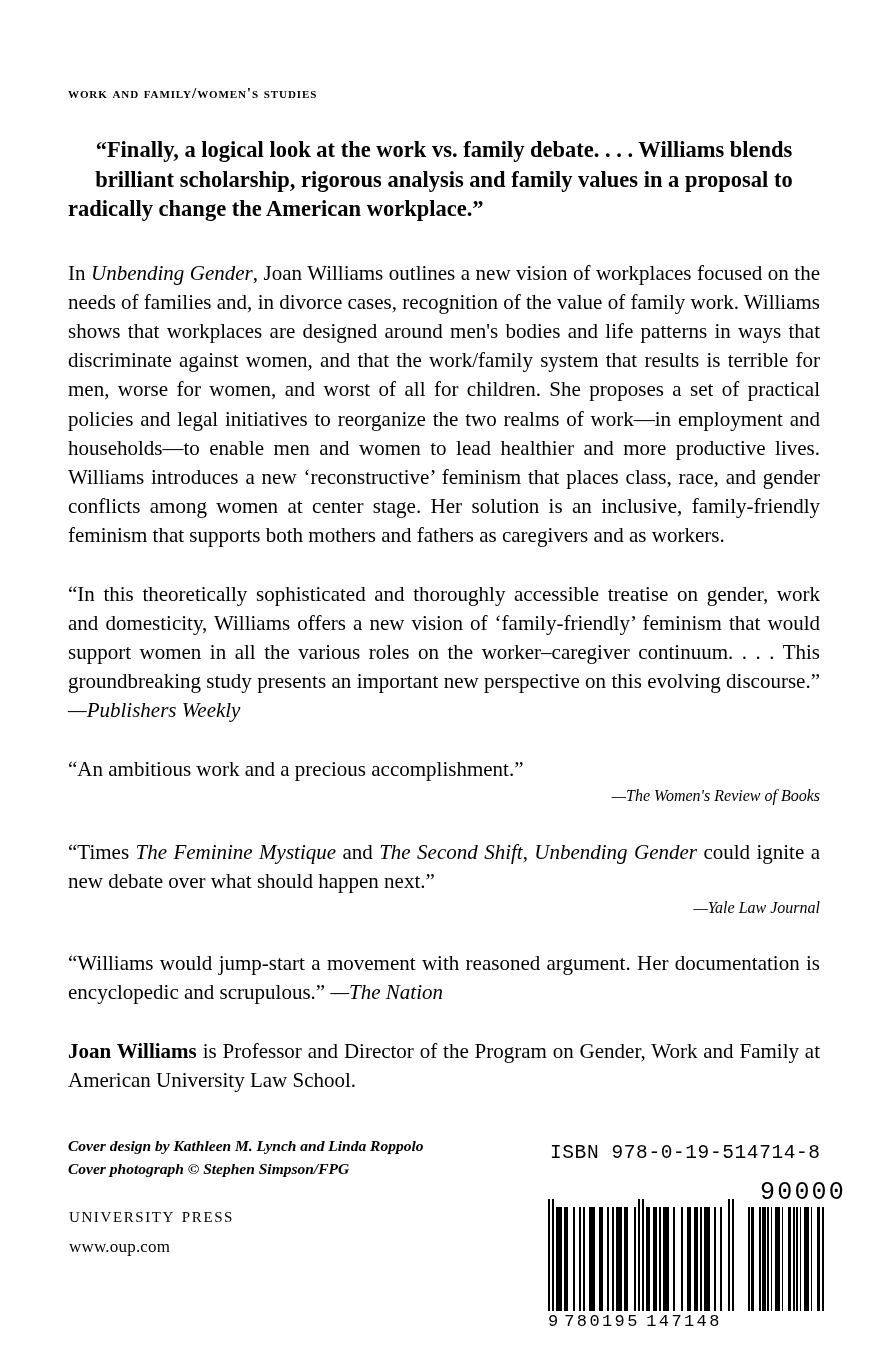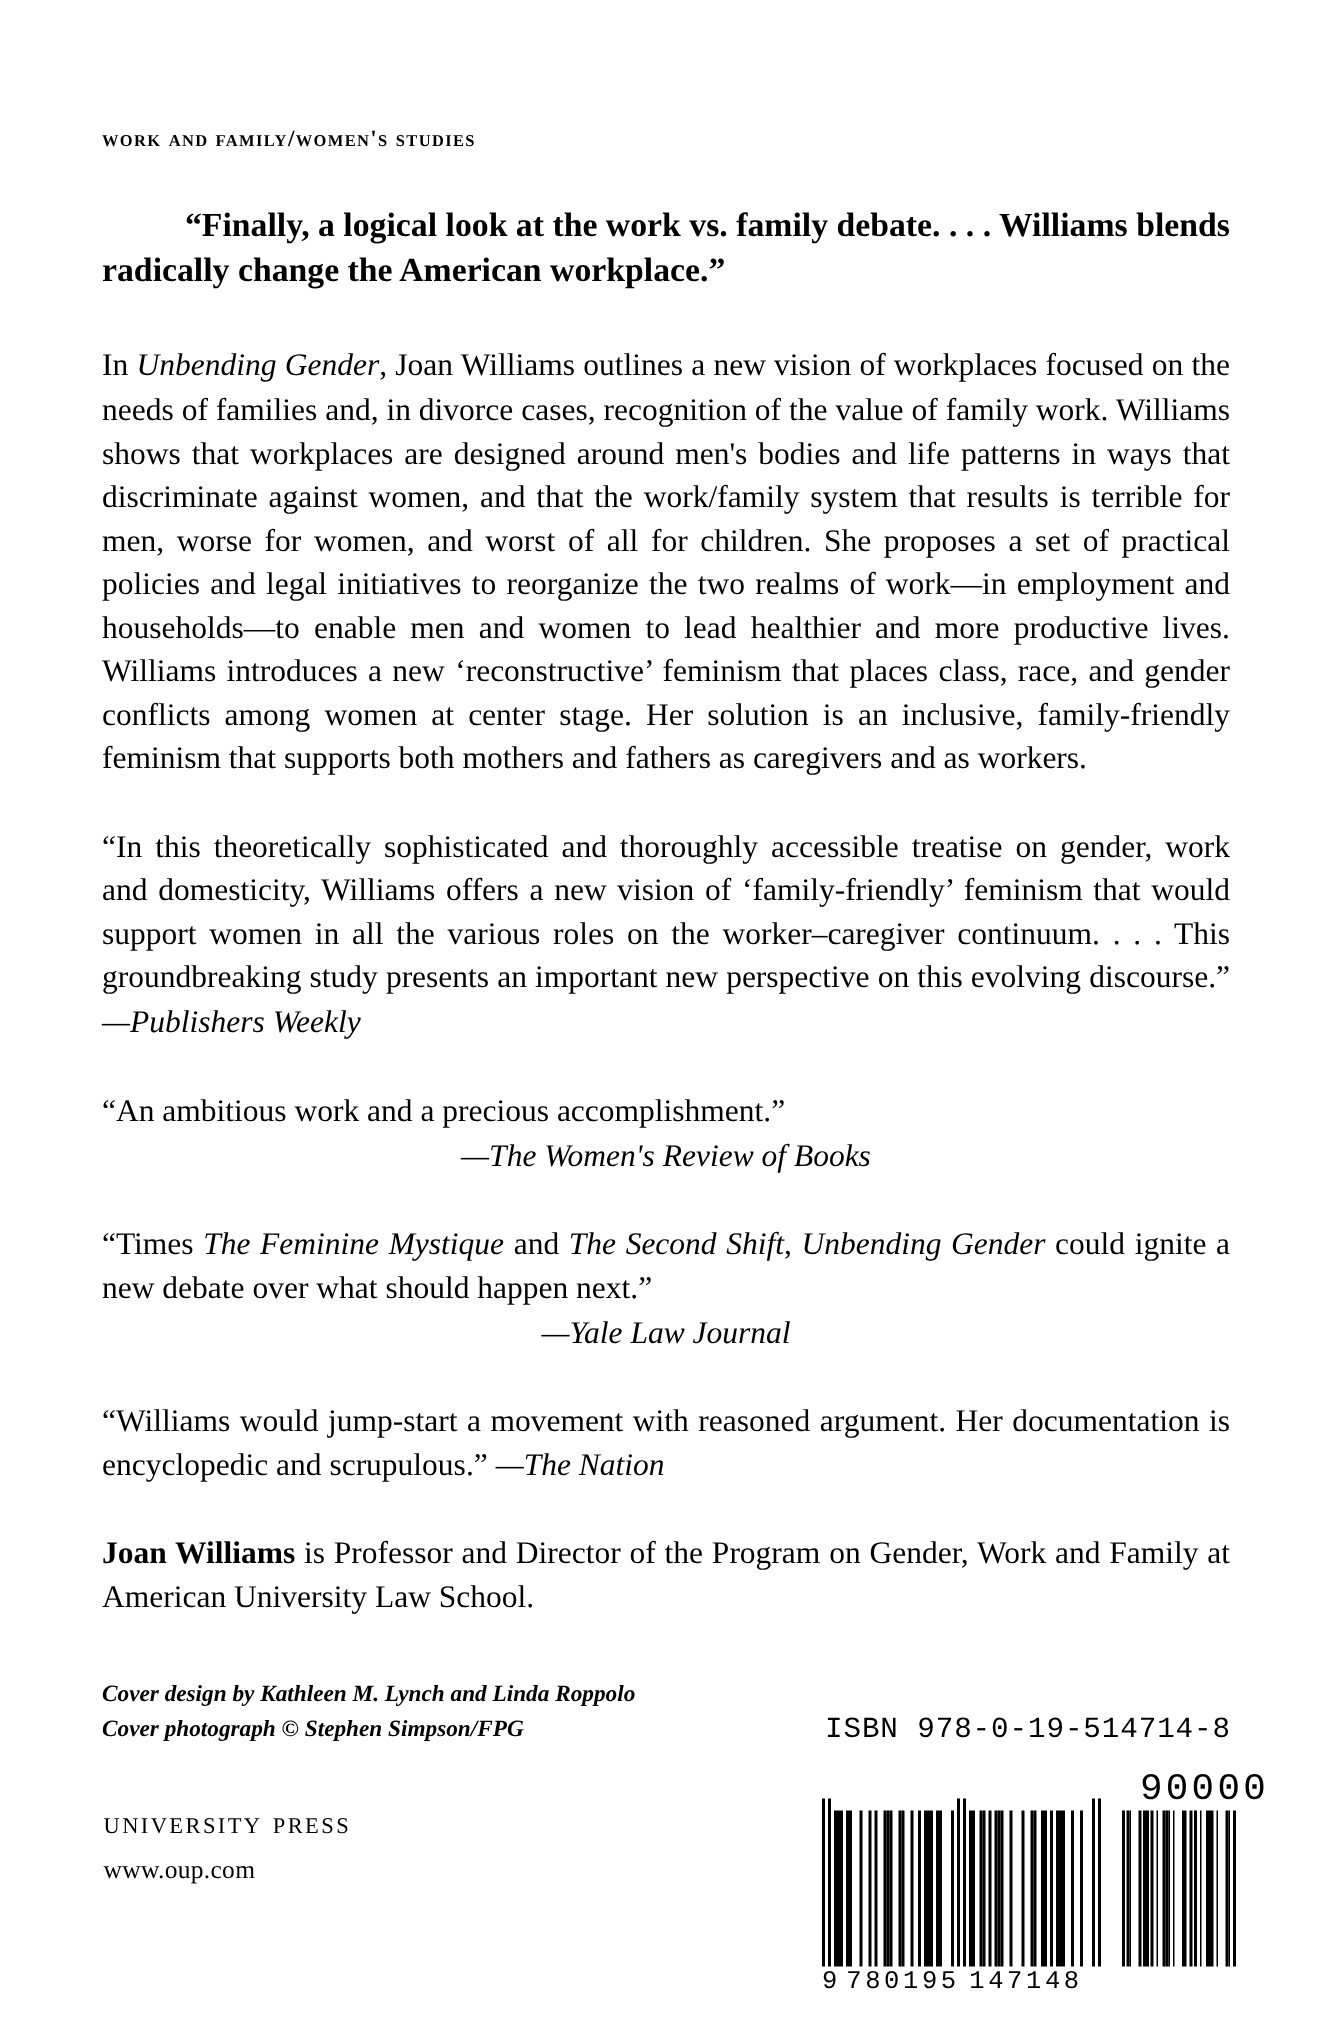--- a/index.html
+++ b/index.html
@@ -44,21 +44,21 @@
     line-height: 1.1;
   }
   .category::first-letter { font-size: 15.5px; }
 
   
   .pullquote {
     font-weight: 700;
     font-size: 22.5px;
     line-height: 1.32;
     margin: 0;
-    text-align: right;
+    text-align: center;
   }
   .pullquote .attr {
     font-style: italic;
     font-weight: 700;
     white-space: nowrap;
   }
   .pq-line {
     display: block;
   }
   .pq-last {
@@ -83,23 +83,23 @@
   .ital { font-style: italic; }
   .bold { font-weight: 700; }
 
   .attr-it {
     font-style: italic;
     white-space: nowrap;
   }
 
   .attr-right {
     display: block;
-    text-align: center;
+    text-align: right;
     font-style: italic;
-    font-size: 21px;
+    font-size: 16px;
     line-height: 1.385;
     margin-top: 1px;
   }
 
   
   .credits {
     margin-top: 40px;
     font-style: italic;
     font-weight: 700;
     font-size: 15.5px;
@@ -201,20 +201,21 @@
 <body>
 
 <div class="page">
 
   <div class="content">
 
     <div class="category">Work and Family/Women's Studies</div>
 
     <div class="pullquote">
       <span class="pq-line">“Finally, a logical look at the work vs. family debate. . . . Williams blends</span>
+      <span class="pq-line">brilliant scholarship, rigorous analysis and family values in a proposal to</span>
       <span class="pq-last">
         <span>radically change the American workplace.”</span>
       </span>
     </div>
 
     <div class="gap-lg"></div>
 
     <p class="para jfull"><span>In </span><span class="ital">Unbending Gender</span><span>, Joan Williams outlines a new vision of workplaces focused on the needs of families and, in divorce cases, recognition of the value of family work. Williams shows that workplaces are designed around men's bodies and life patterns in ways that discriminate against women, and that the work/family system that results is terrible for men, worse for women, and worst of all for children. She proposes a set of practical policies and legal initiatives to reorganize the two realms of work—in employment and households—to enable men and women to lead healthier and more productive lives. Williams introduces a new ‘reconstructive’ feminism that places class, race, and gender conflicts among women at center stage. Her solution is an inclusive, family-friendly feminism that supports both mothers and fathers as caregivers and as workers.</span></p>
 
     <div class="gap-md"></div>

